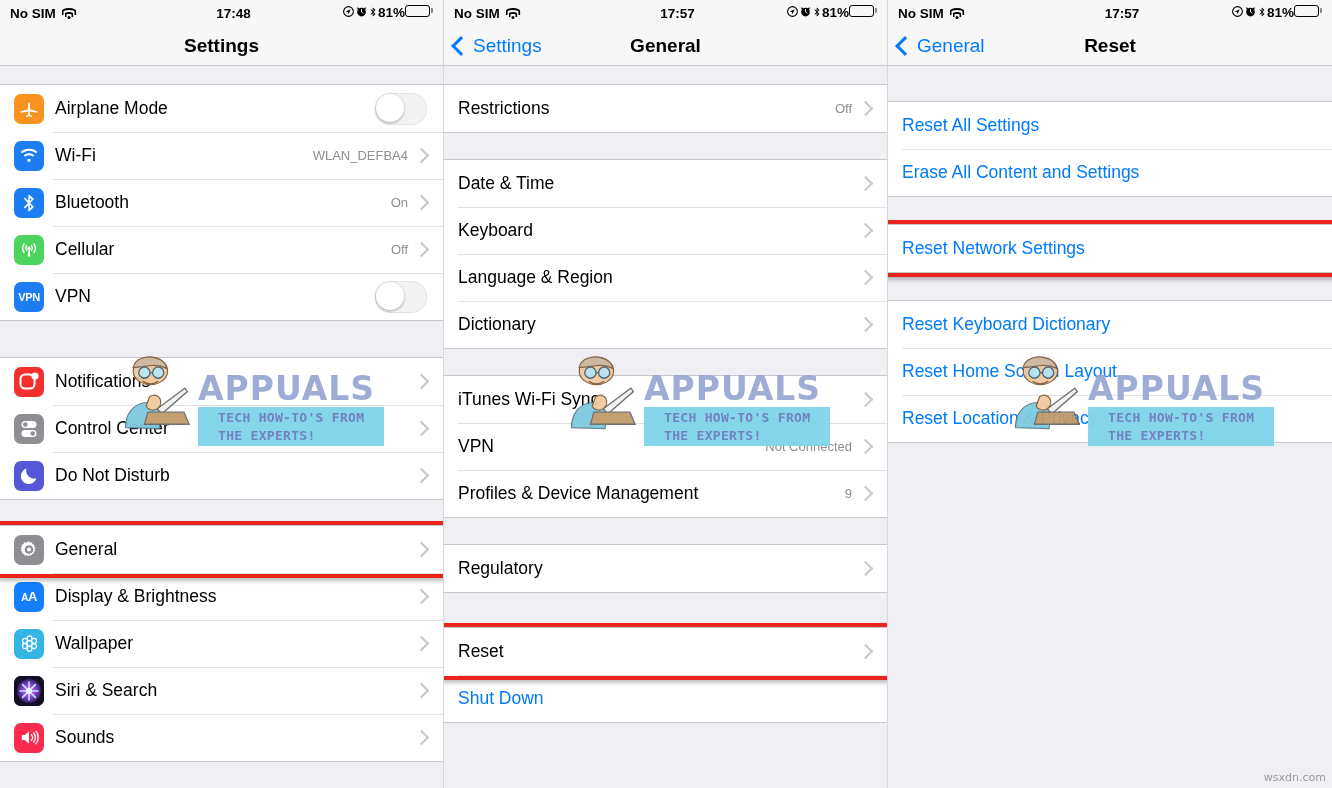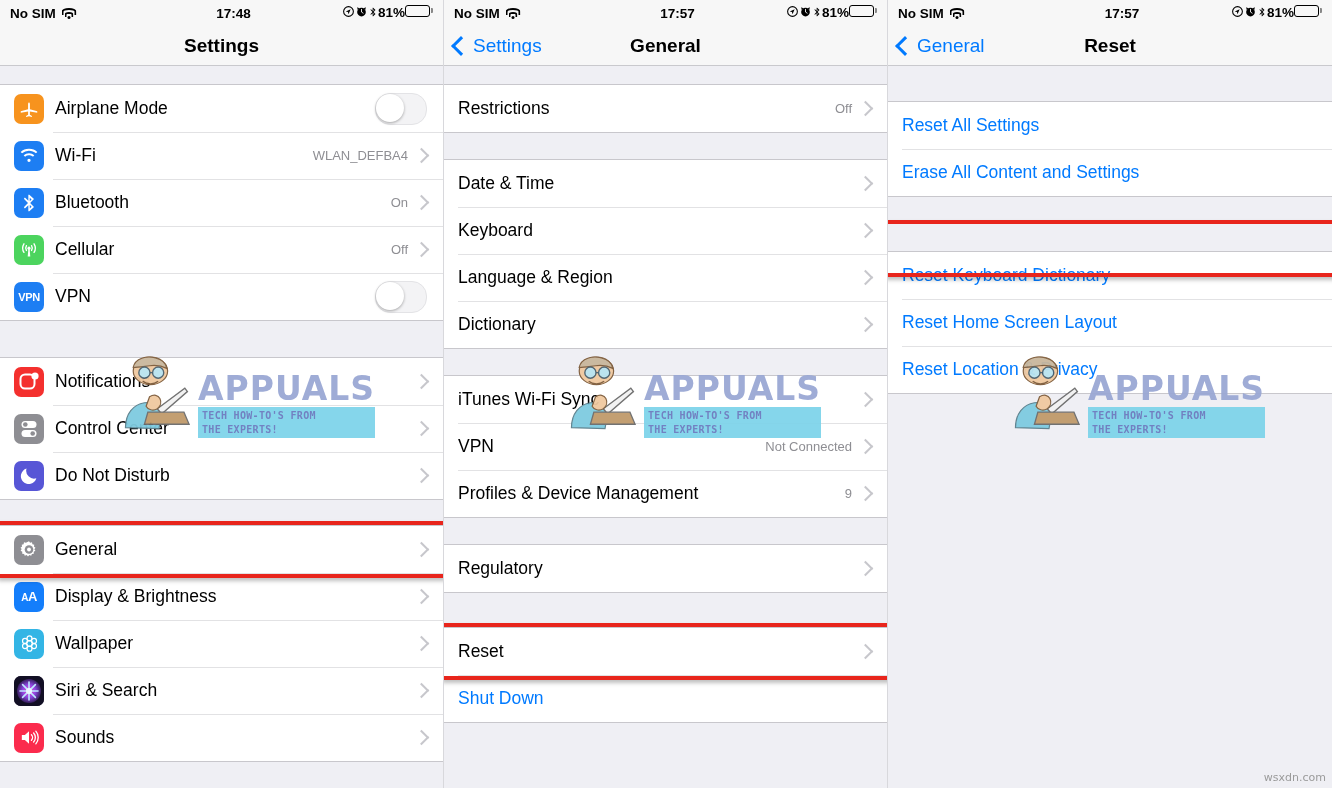--- a/index.html
+++ b/index.html
@@ -63,21 +63,21 @@
   .appicon{width:30px;height:30px;border-radius:7px;margin-right:11px;flex:none;display:flex;align-items:center;justify-content:center;color:#fff;font-size:13px;font-weight:bold;overflow:hidden;position:relative;}
   .toggle{width:50px;height:30px;border-radius:15px;background:#f3f3f5;border:1px solid #e3e3e6;position:relative;margin-right:16px;flex:none;box-shadow:inset 0 0 0 0 #fff;cursor:pointer;}
   .toggle .knob{position:absolute;width:28px;height:28px;border-radius:50%;background:#fff;top:0;left:0;box-shadow:0 1px 3px rgba(0,0,0,.33);}
 
   
   .hl{position:absolute;border:4px solid #e8251c;box-sizing:border-box;pointer-events:none;z-index:6;box-shadow:2px 3px 4px rgba(0,0,0,.25);}
 
   
   .wm{position:absolute;z-index:5;pointer-events:none;opacity:.95;}
   .wm-txt{font-family:"DejaVu Sans",sans-serif;font-weight:bold;color:#9aa8d4;font-size:33px;letter-spacing:1px;line-height:1;}
-  .wm-sub{background:#7fd4ea;color:#6b7bbf;font-size:10px;font-weight:bold;line-height:1.35;padding:2px 4px;letter-spacing:.3px;font-family:"DejaVu Sans Mono",monospace;white-space:pre-line;margin-top:2px;}
+  .wm-sub{background:#7fd4ea;color:#6b7bbf;font-size:13px;font-weight:bold;line-height:1.35;padding:2px 20px;letter-spacing:.3px;font-family:"DejaVu Sans Mono",monospace;white-space:pre-line;margin-top:2px;}
   .sitetag{position:absolute;right:6px;bottom:4px;font-size:11px;color:#9a9a9a;font-family:"DejaVu Sans",sans-serif;z-index:8;}
 </style>
 </head>
 <body>
 
 <div class="screens" id="screens">
     <div class="phone">
       <div class="statusbar">
         <div class="sb-left">
           <span>No SIM</span>
@@ -424,20 +424,25 @@
         <div class="gap" style="height:35px"></div>
         <div class="group">
           <div class="row noic">
             <span class="row-label blue">Reset All Settings</span>
           </div>
           <div class="row noic">
             <span class="row-label blue">Erase All Content and Settings</span>
           </div>
         </div>
         <div class="gap" style="height:27px"></div>
+        <div class="group">
+          <div class="row noic">
+            <span class="row-label blue">Reset Network Settings</span>
+          </div>
+        </div>
         <div class="gap" style="height:27px"></div>
         <div class="group">
           <div class="row noic">
             <span class="row-label blue">Reset Keyboard Dictionary</span>
           </div>
           <div class="row noic">
             <span class="row-label blue">Reset Home Screen Layout</span>
           </div>
           <div class="row noic">
             <span class="row-label blue">Reset Location &amp; Privacy</span>

